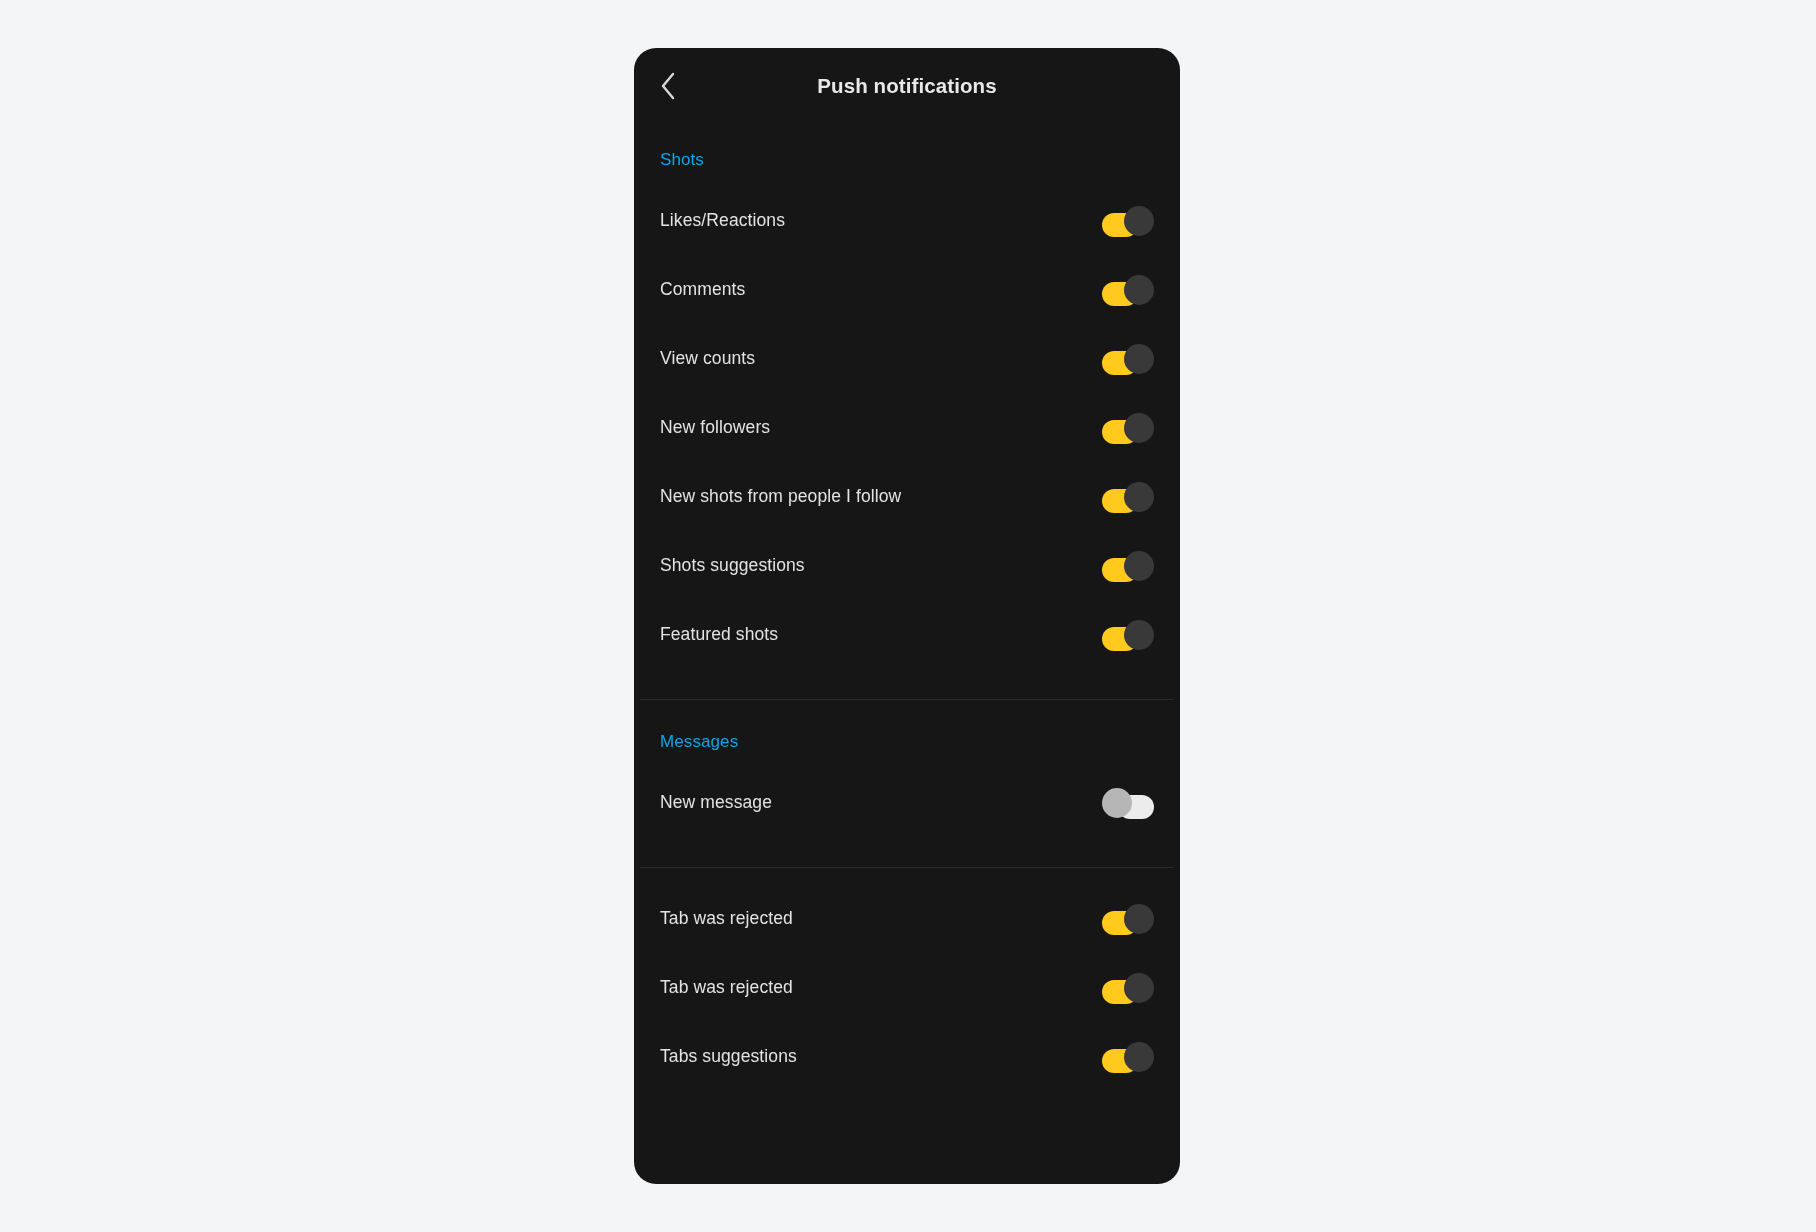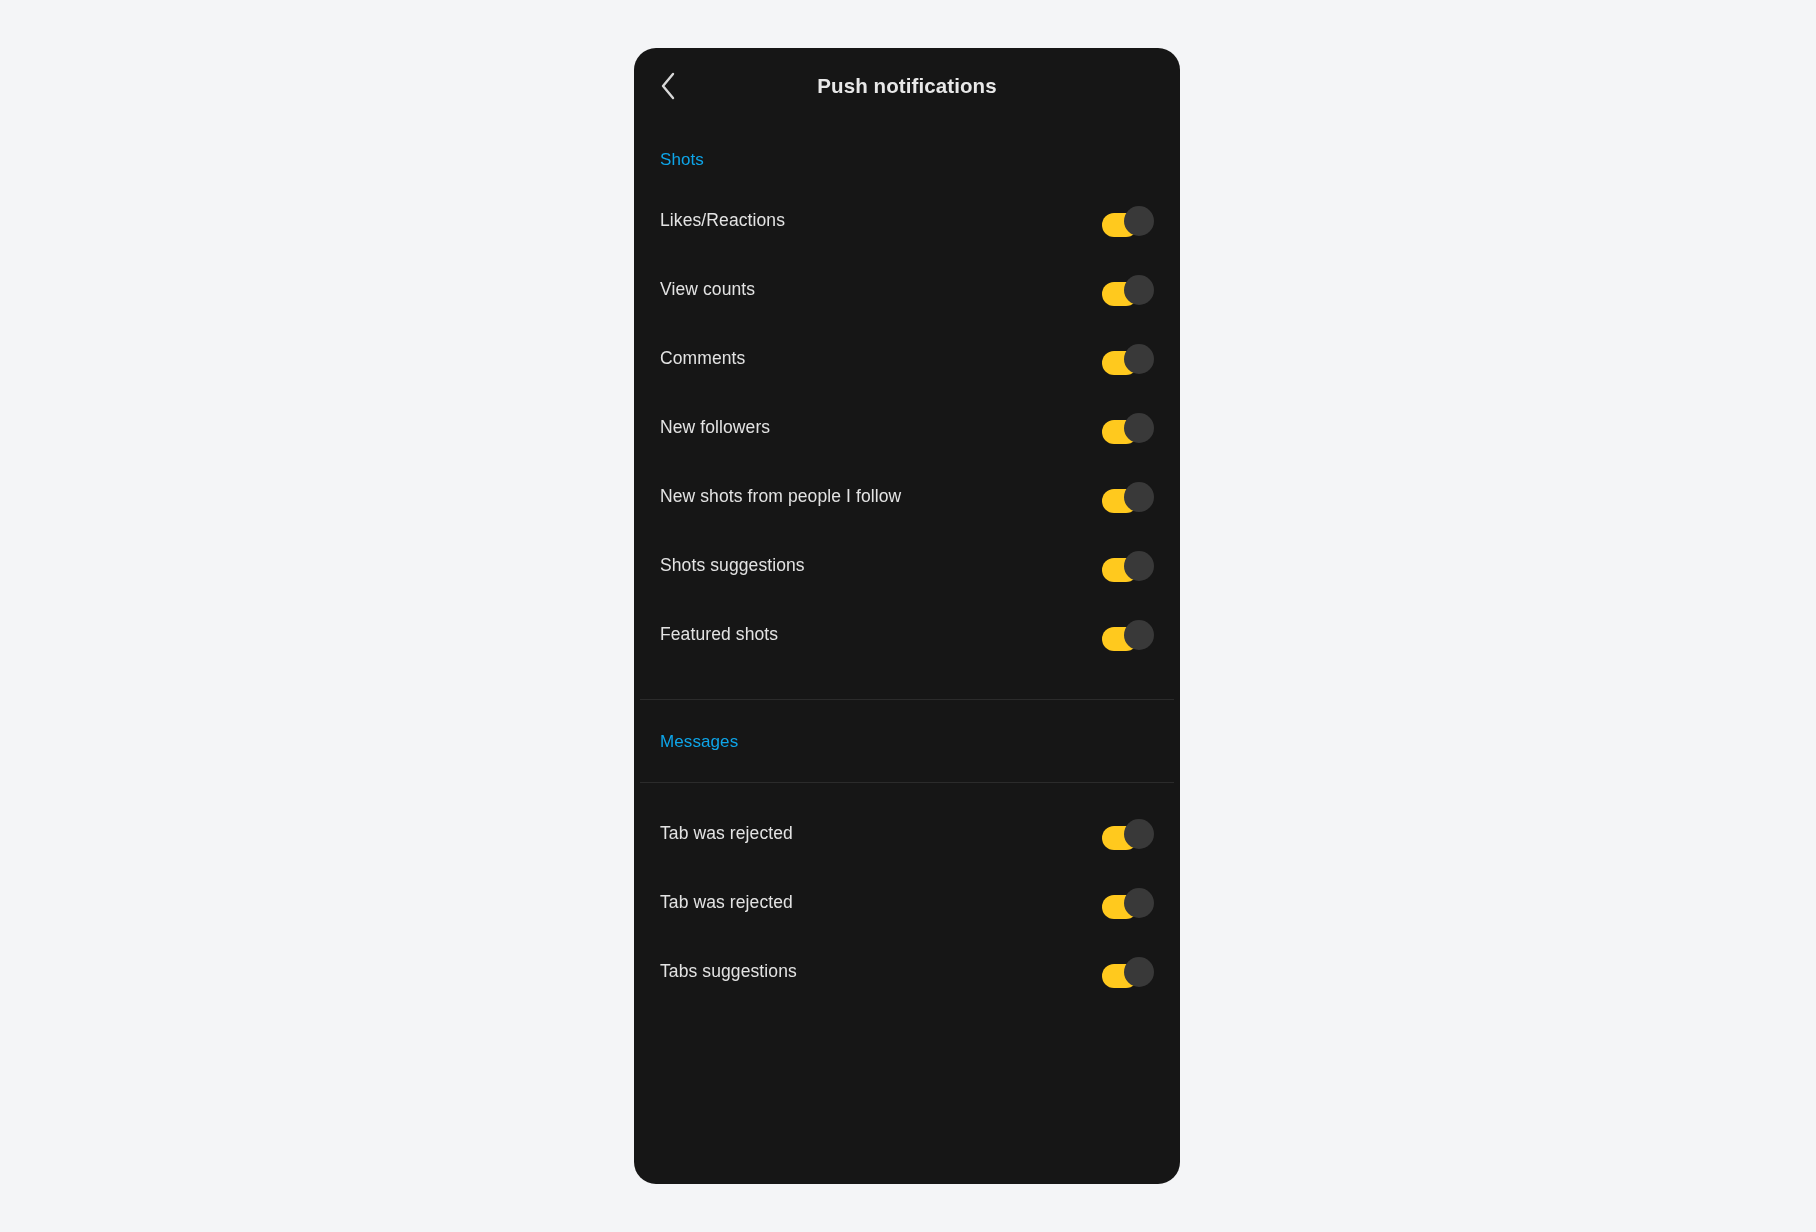--- a/index.html
+++ b/index.html
@@ -177,36 +177,36 @@
 
       <div class="row">
         <span class="row-label">Likes/Reactions</span>
         <span class="toggle on">
           <span class="track"></span>
           <span class="knob"></span>
         </span>
       </div>
 
       <div class="row">
+        <span class="row-label">Comments</span>
+        <span class="toggle on">
+          <span class="track"></span>
+          <span class="knob"></span>
+        </span>
+      </div>
+
+      <div class="row">
         <span class="row-label">View counts</span>
         <span class="toggle on">
           <span class="track"></span>
           <span class="knob"></span>
         </span>
       </div>
 
       <div class="row">
-        <span class="row-label">Comments</span>
-        <span class="toggle on">
-          <span class="track"></span>
-          <span class="knob"></span>
-        </span>
-      </div>
-
-      <div class="row">
         <span class="row-label">New followers</span>
         <span class="toggle on">
           <span class="track"></span>
           <span class="knob"></span>
         </span>
       </div>
 
       <div class="row">
         <span class="row-label">New shots from people I follow</span>
         <span class="toggle on">
@@ -230,20 +230,29 @@
           <span class="knob"></span>
         </span>
       </div>
 
     </div>
 
     <div class="divider div-1"></div>
 
     <div class="section-title sec-messages-title">Messages</div>
 
+    <div class="rows">
+      <div class="row">
+        <span class="row-label">New message</span>
+        <span class="toggle off">
+          <span class="track"></span>
+          <span class="knob"></span>
+        </span>
+      </div>
+    </div>
 
     <div class="divider div-2"></div>
 
 
     <div class="rows">
 
       <div class="row">
         <span class="row-label">Tab was rejected</span>
         <span class="toggle on">
           <span class="track"></span>

